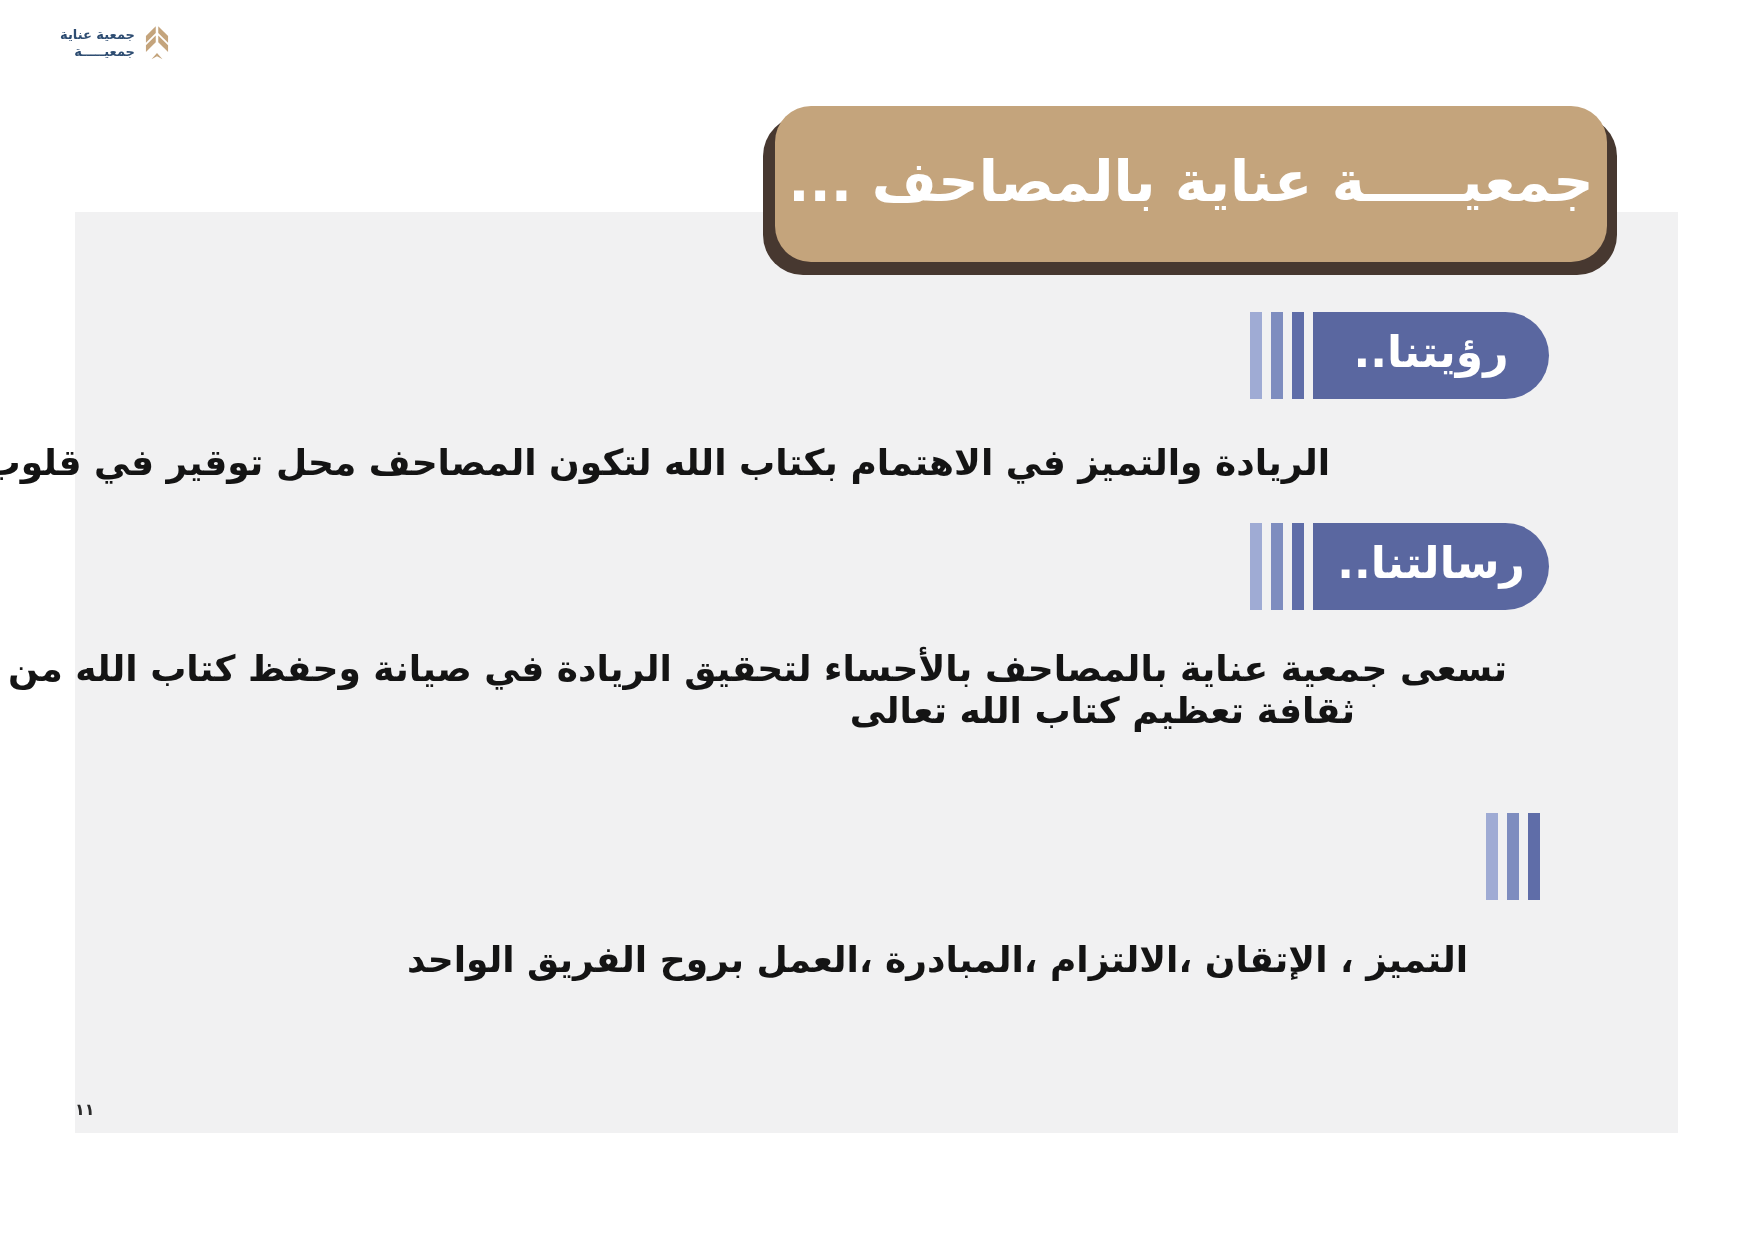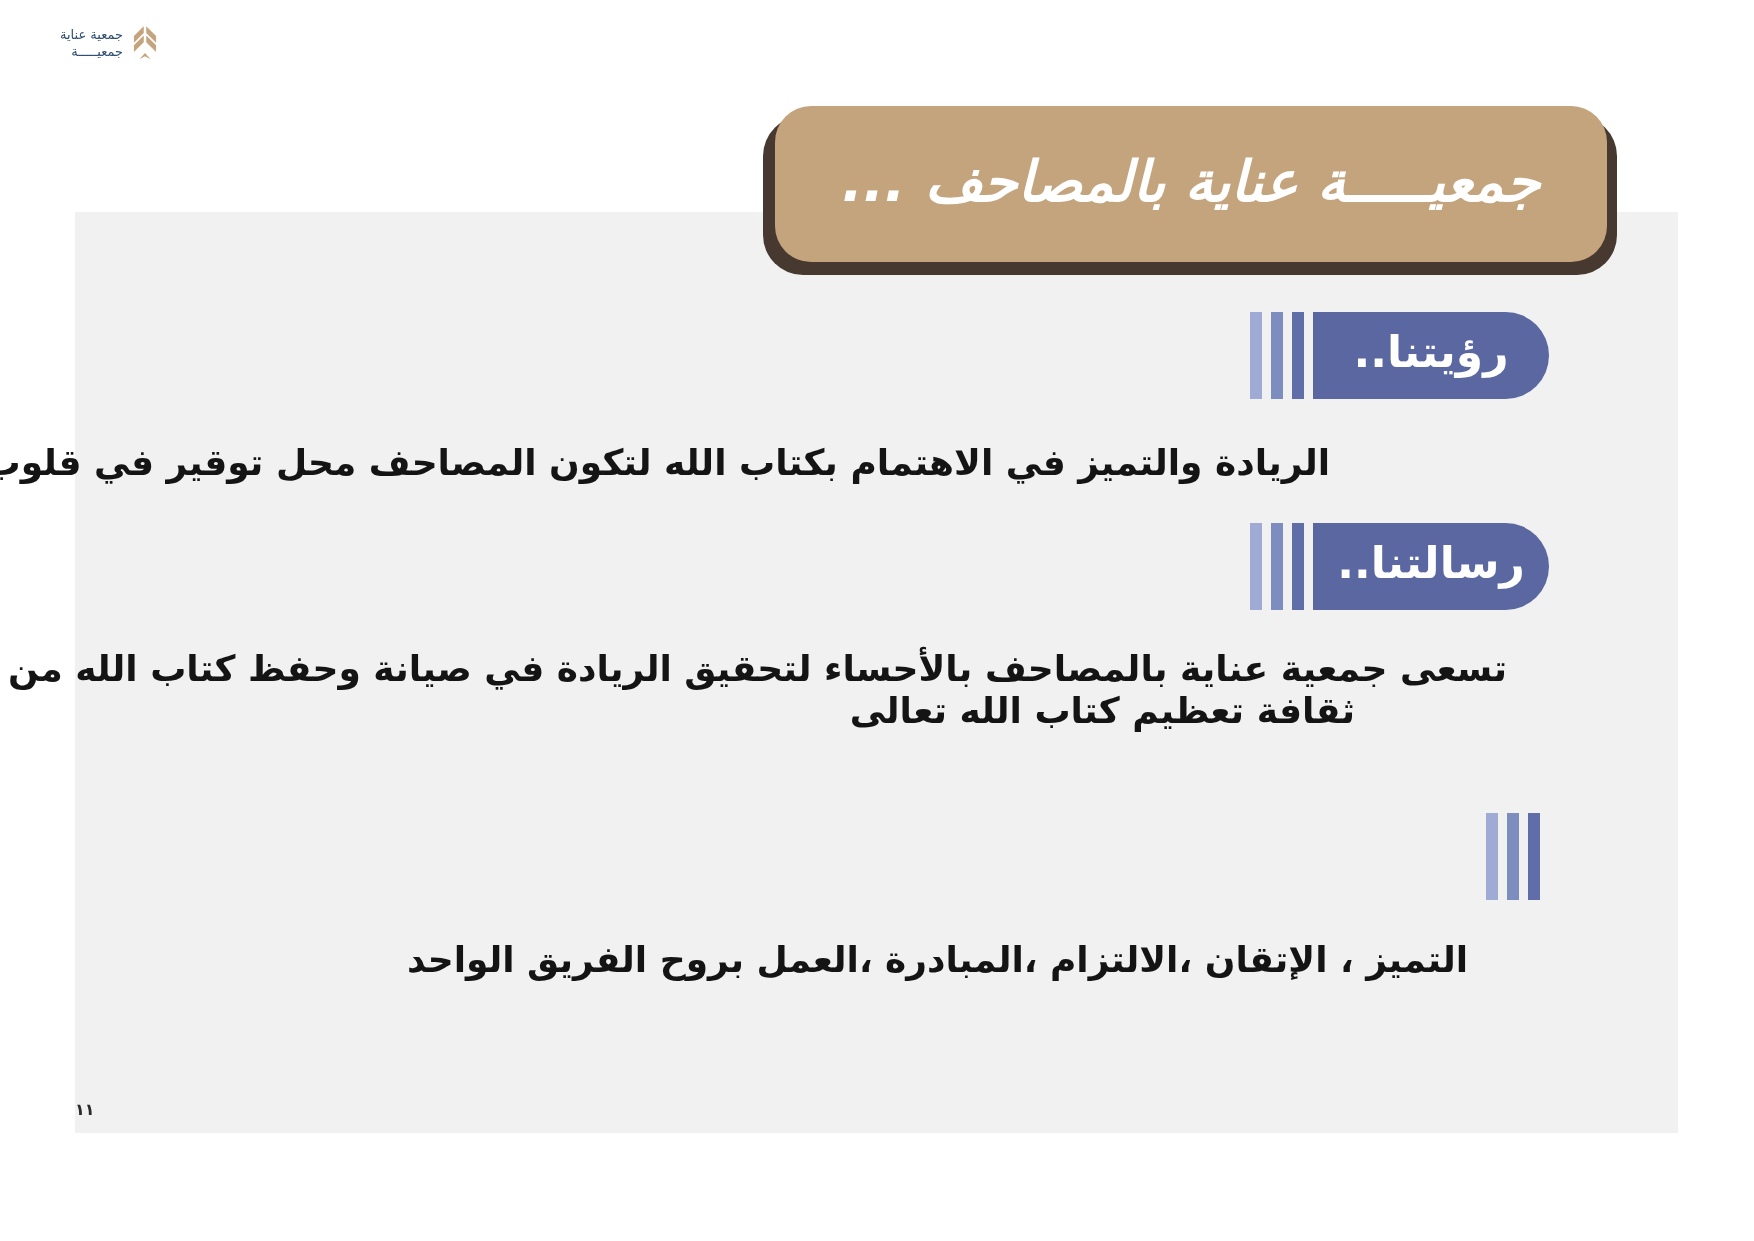--- a/index.html
+++ b/index.html
@@ -11,37 +11,37 @@
   
   .content-bg{
     position:absolute;left:75px;top:212px;width:1603px;height:921px;
     background:#f1f1f2;
   }
   
   .logo{
     position:absolute;left:60px;top:24px;display:flex;align-items:center;gap:5px;
   }
   .logo-text{
-    direction:rtl;text-align:right;color:#2e4d72;font-weight:normal;
+    direction:rtl;text-align:right;color:#2e4d72;font-weight:bold;
     font-size:13px;line-height:1.3;white-space:nowrap;
   }
   .logo-icon{width:34px;height:40px;flex:0 0 auto;}
   
   .banner-shadow{
     position:absolute;left:763px;top:116px;width:854px;height:159px;
     background:#473830;border-radius:40px;
   }
   .banner{
     position:absolute;left:775px;top:106px;width:832px;height:156px;
     background:#c4a47c;border-radius:36px;
     display:flex;align-items:center;justify-content:center;
   }
   .banner-title{
     direction:rtl;color:#ffffff;font-weight:bold;font-size:56px;
-    white-space:nowrap;padding-bottom:6px;font-style:italic;
+    white-space:nowrap;padding-bottom:6px;
   }
   
   .badge{
     position:absolute;right:205px;height:87px;
     display:flex;flex-direction:row;align-items:stretch;
   }
   .badge .stripe{width:12px;flex:0 0 auto;}
   .badge .gap{width:9px;flex:0 0 auto;}
   .stripe-light{background:#9fabd4;}
   .stripe-mid{background:#7e8dbf;}

